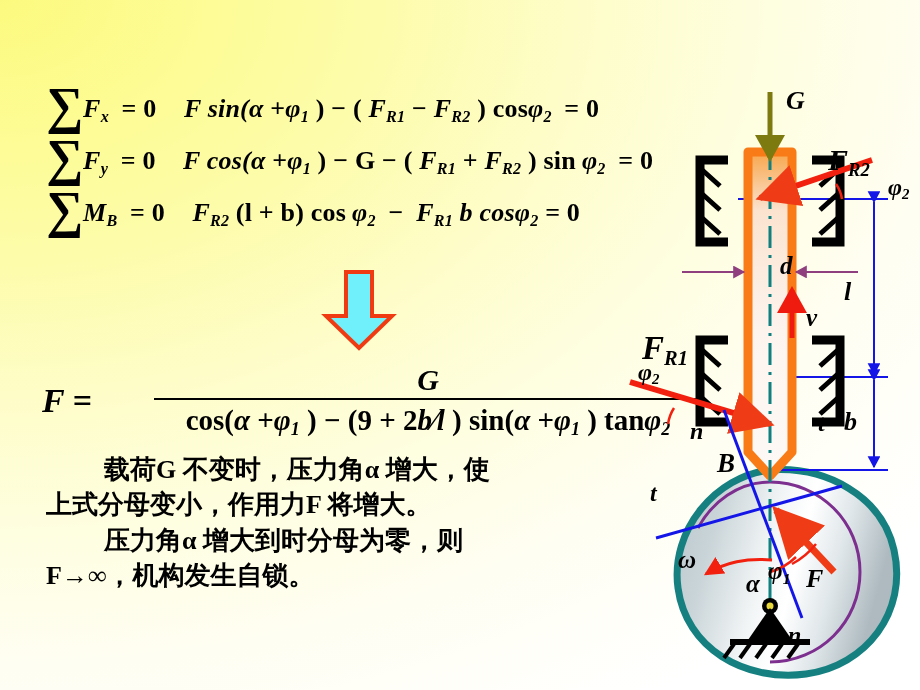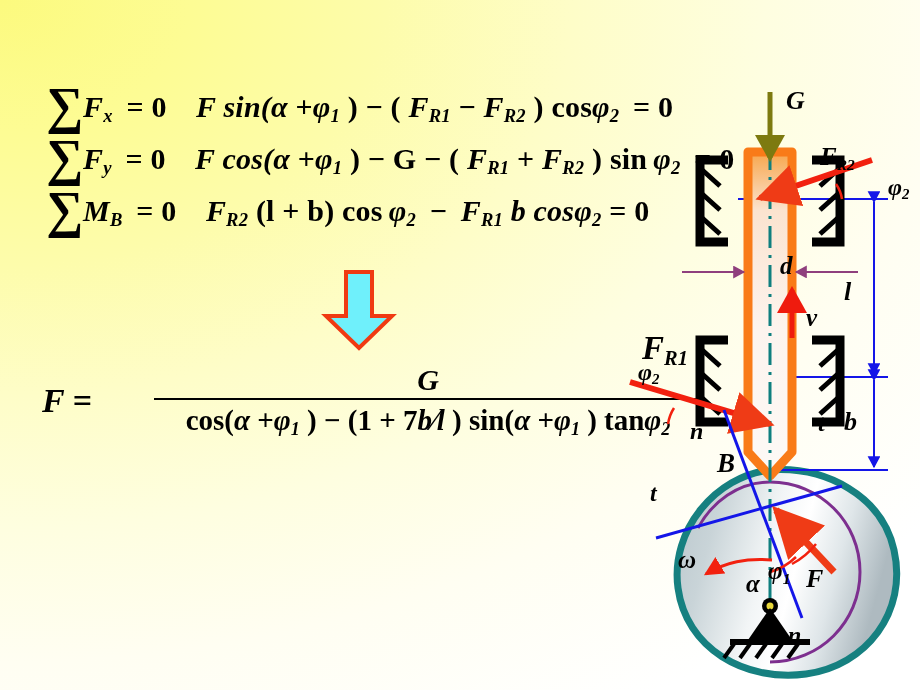--- a/index.html
+++ b/index.html
@@ -14,21 +14,21 @@
 
   
   .mth{font-family:"Liberation Serif", serif;color:#000;white-space:nowrap;}
   .bi{font-style:italic;font-weight:bold;}
   .bo{font-weight:bold;}
   sub{font-size:.62em;vertical-align:-.28em;font-style:italic;font-weight:bold;}
   .sig{font-size:52px;font-weight:bold;font-family:"Liberation Serif",serif;line-height:1;}
 
   .eqrow{position:absolute;display:flex;align-items:baseline;gap:0px;}
   .eqrow .sigwrap{display:inline-block;transform:translateY(6px);}
-  .eqbody{font-size:30px;font-weight:bold;letter-spacing:.2px;}
+  .eqbody{font-size:26px;font-weight:bold;letter-spacing:.2px;}
   .sp{display:inline-block;width:14px;}
   .sp-s{display:inline-block;width:6px;}
 
   
   #big-arrow{position:absolute;left:316px;top:268px;width:86px;height:84px;}
 
   
   #fraction{position:absolute;left:42px;top:362px;width:620px;}
   #fraction .feq{position:absolute;left:0;top:20px;font-size:34px;}
   #fraction .fwrap{position:absolute;left:112px;top:0;width:548px;text-align:center;}
@@ -108,28 +108,34 @@
   </div>
 
   <div id="fraction" class="mth">
     <div class="feq bi">F =</div>
     <div class="fwrap">
       <div class="num">G</div>
       <div class="bar"></div>
       <div class="den">
         <span class="bo">cos(</span><span class="bi">α</span>
         <span class="bo">+</span><span class="bi">φ</span><sub>1</sub>
-        <span class="bo">) − (1 + 7</span><span class="bi">b</span><span class="bo">⁄</span><span class="bi">l</span>
+        <span class="bo">) − (9 + 2</span><span class="bi">b</span><span class="bo">⁄</span><span class="bi">l</span>
         <span class="bo">) sin(</span><span class="bi">α</span>
         <span class="bo">+</span><span class="bi">φ</span><sub>1</sub>
         <span class="bo">) tan</span><span class="bi">φ</span><sub>2</sub>
       </div>
     </div>
   </div>
 
+  <div id="cn-text">
+    <div class="ln indent">载荷G 不变时，压力角α 增大，使</div>
+    <div class="ln">上式分母变小，作用力F 将增大。</div>
+    <div class="ln indent">压力角α 增大到时分母为零，则</div>
+    <div class="ln">F→∞，机构发生自锁。</div>
+  </div>
 
   <div id="diagram">
     <svg width="300" height="638" viewBox="0 0 300 638">
       <defs>
         <linearGradient id="camgrad" x1="0" y1="0" x2="1" y2="0.25">
           <stop offset="0%" stop-color="#b9c6cc"></stop>
           <stop offset="22%" stop-color="#c9d4d8"></stop>
           <stop offset="48%" stop-color="#f2f5f6"></stop>
           <stop offset="62%" stop-color="#ffffff"></stop>
           <stop offset="80%" stop-color="#dfe6e9"></stop>
@@ -255,21 +261,21 @@
           <line x1="130" y1="592" x2="120" y2="606"></line>
           <line x1="146" y1="592" x2="136" y2="606"></line>
           <line x1="162" y1="592" x2="152" y2="606"></line>
           <line x1="178" y1="592" x2="168" y2="606"></line>
         </g>
       </g>
     </svg>
 
     <span class="dlbl" style="left:166px;top:34px;font-size:26px;">G</span>
 
-    <span class="dlbl" style="left:200px;top:91px;font-size:25px;"><span>F</span><sub style="font-size:.62em;vertical-align:-.3em;">R2</sub></span>
+    <span class="dlbl" style="left:208px;top:91px;font-size:30px;"><span>F</span><sub style="font-size:.62em;vertical-align:-.3em;">R2</sub></span>
 
     <span class="dlbl" style="left:268px;top:122px;font-size:24px;"><span>φ</span><sub style="font-size:.62em;vertical-align:-.3em;">2</sub></span>
 
     <span class="dlbl" style="left:160px;top:200px;font-size:25px;">d</span>
 
     <span class="dlbl" style="left:224px;top:225px;font-size:26px;">l</span>
 
     <span class="dlbl" style="left:186px;top:252px;font-size:25px;">v</span>
 
     <span class="dlbl" style="left:22px;top:278px;font-size:33px;"><span>F</span><sub style="font-size:.62em;vertical-align:-.3em;">R1</sub></span>

